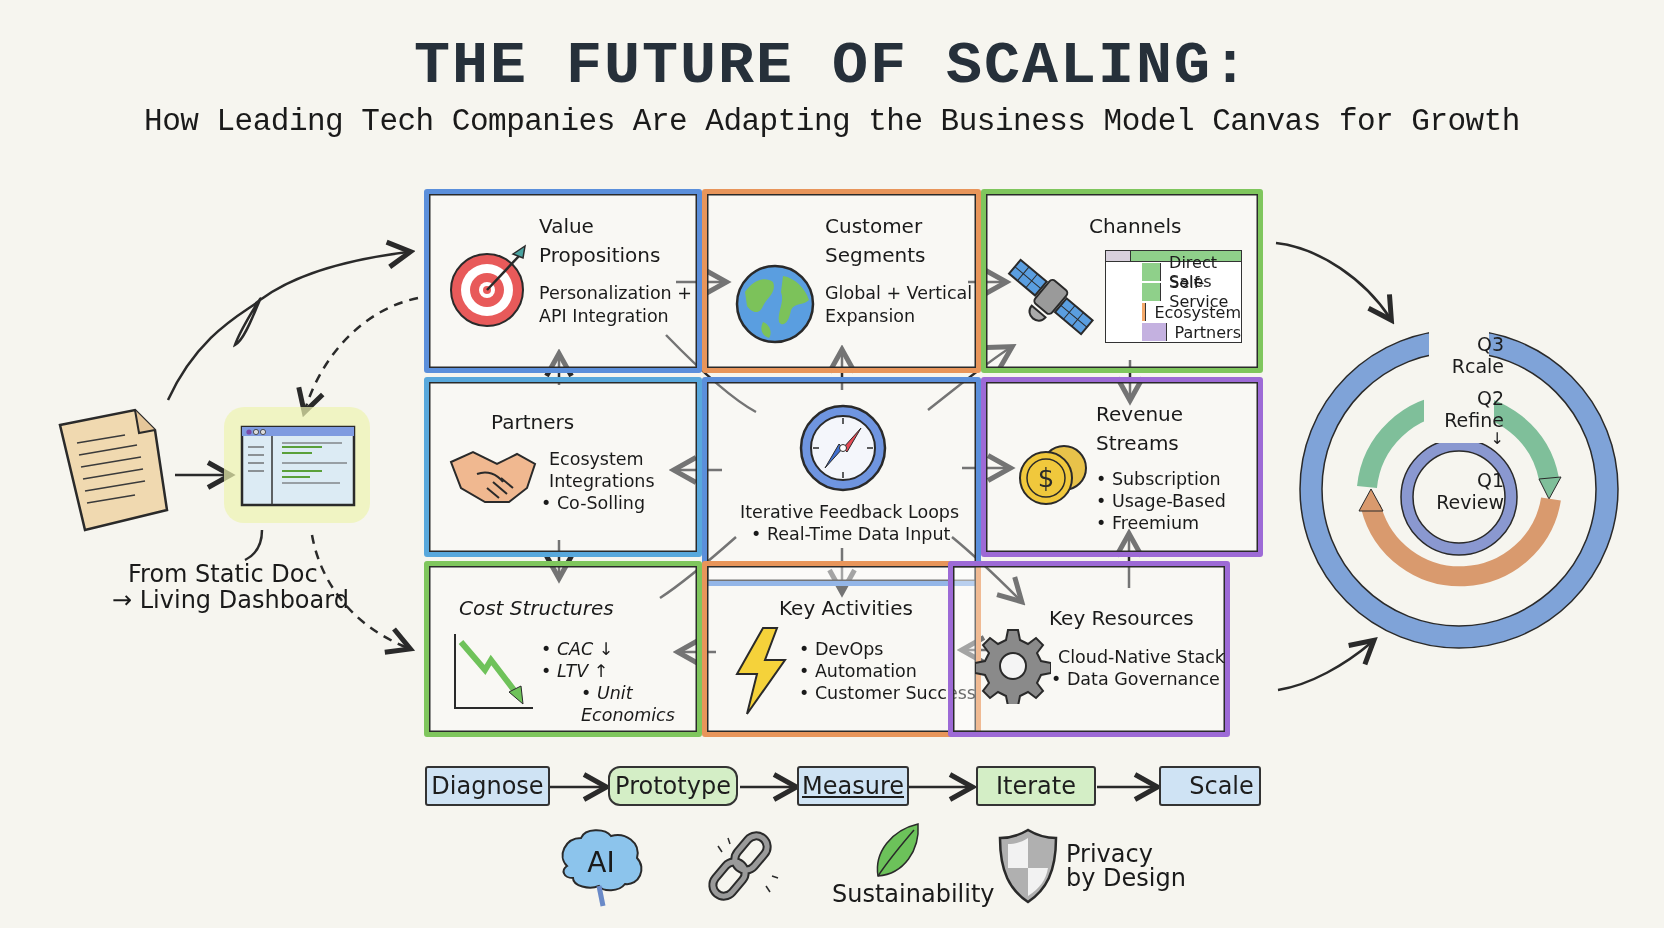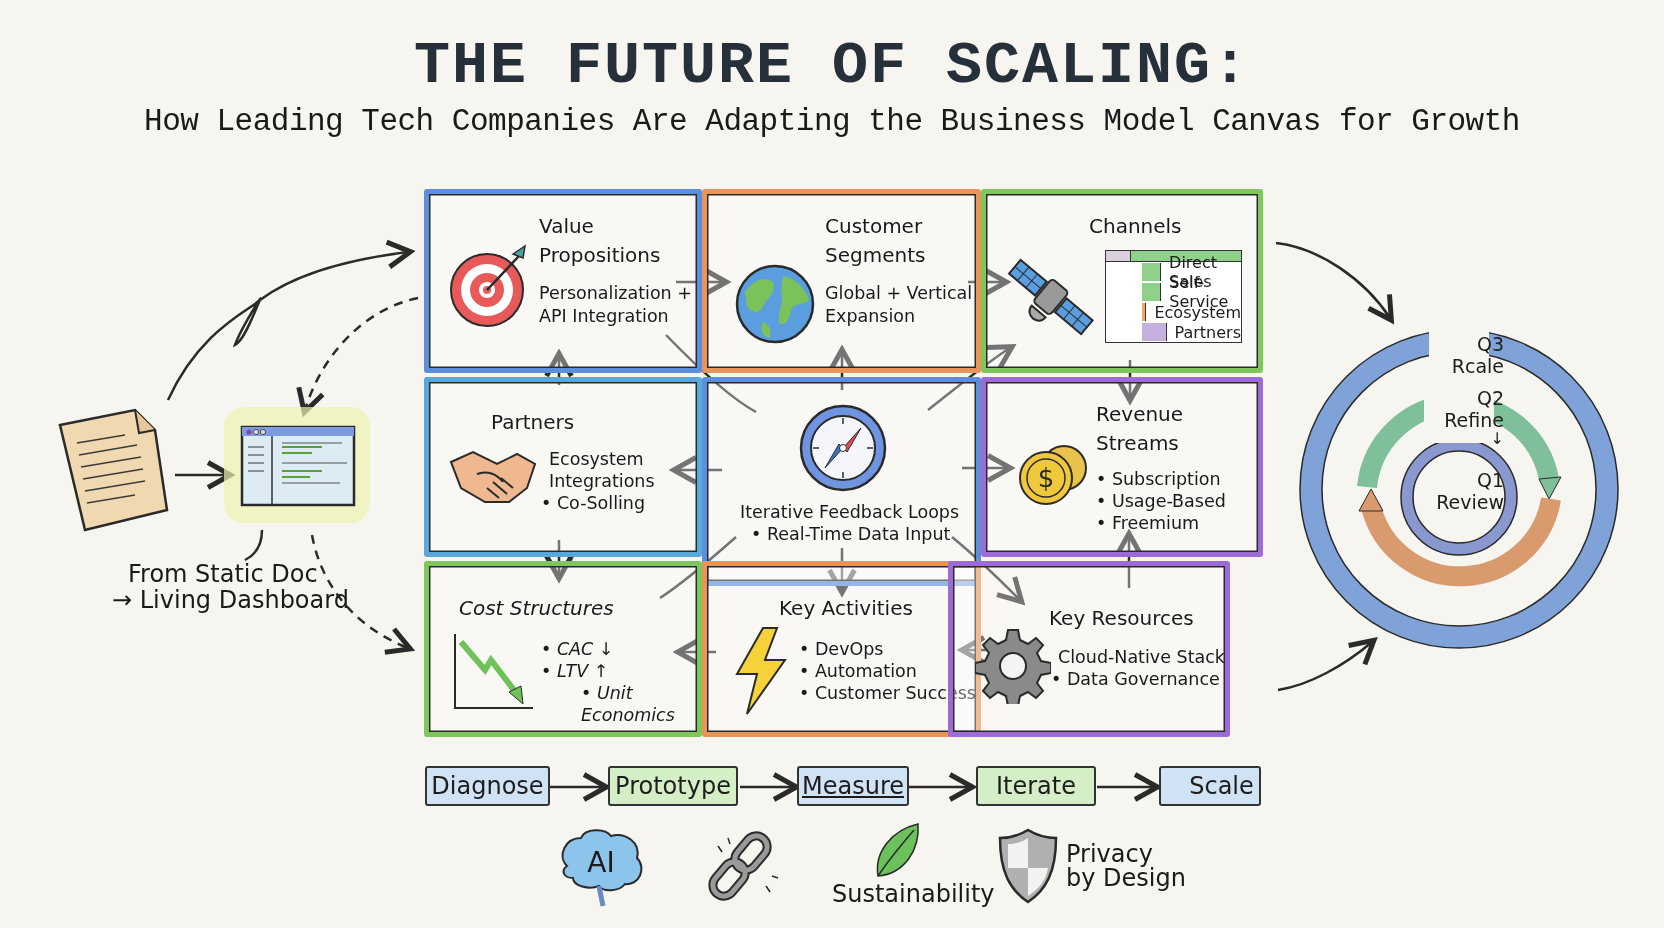--- a/index.html
+++ b/index.html
@@ -317,21 +317,21 @@
     <div>Refine</div>
     <div style="font-size:16px;line-height:16px;">↓</div>
   </div>
   <div class="ring-label" style="left:125px;top:140px;width:70px;">
     <div>Q1</div>
     <div>Review</div>
   </div>
 </div>
 
 <div class="process" style="left:425px;width:125px;background:#cfe3f4;">Diagnose</div>
-<div class="process" style="left:608px;width:130px;background:#d4eec6;">Prototype</div>
+<div class="process" style="left:608px;width:130px;background:#d4eec6;border-radius:12px;">Prototype</div>
 <div class="process" style="left:797px;width:112px;background:#cfe3f4;text-decoration:underline;">Measure</div>
 <div class="process" style="left:976px;width:120px;background:#d4eec6;">Iterate</div>
 <div class="process" style="left:1159px;width:102px;background:#cfe3f4;padding-left:23px;">Scale</div>
 
 <div class="icon" style="left:553px;top:826px;">
   <svg width="96" height="82" viewBox="0 0 96 82">
     <path d="M14,40 C4,30 12,12 28,12 C32,2 52,2 58,10 C72,6 88,16 84,32 C94,42 86,60 72,58 C66,66 50,66 46,60 C36,64 20,60 20,52 C10,52 8,44 14,40 Z" fill="#8cc4ec" stroke="#2a2a2a" stroke-width="2"></path>
     <path d="M46,60 L50,80" stroke="#6a8ac8" stroke-width="5"></path>
     <text x="48" y="46" text-anchor="middle" font-size="28" font-family="DejaVu Sans, sans-serif" fill="#1a1a1a">AI</text>
   </svg>

